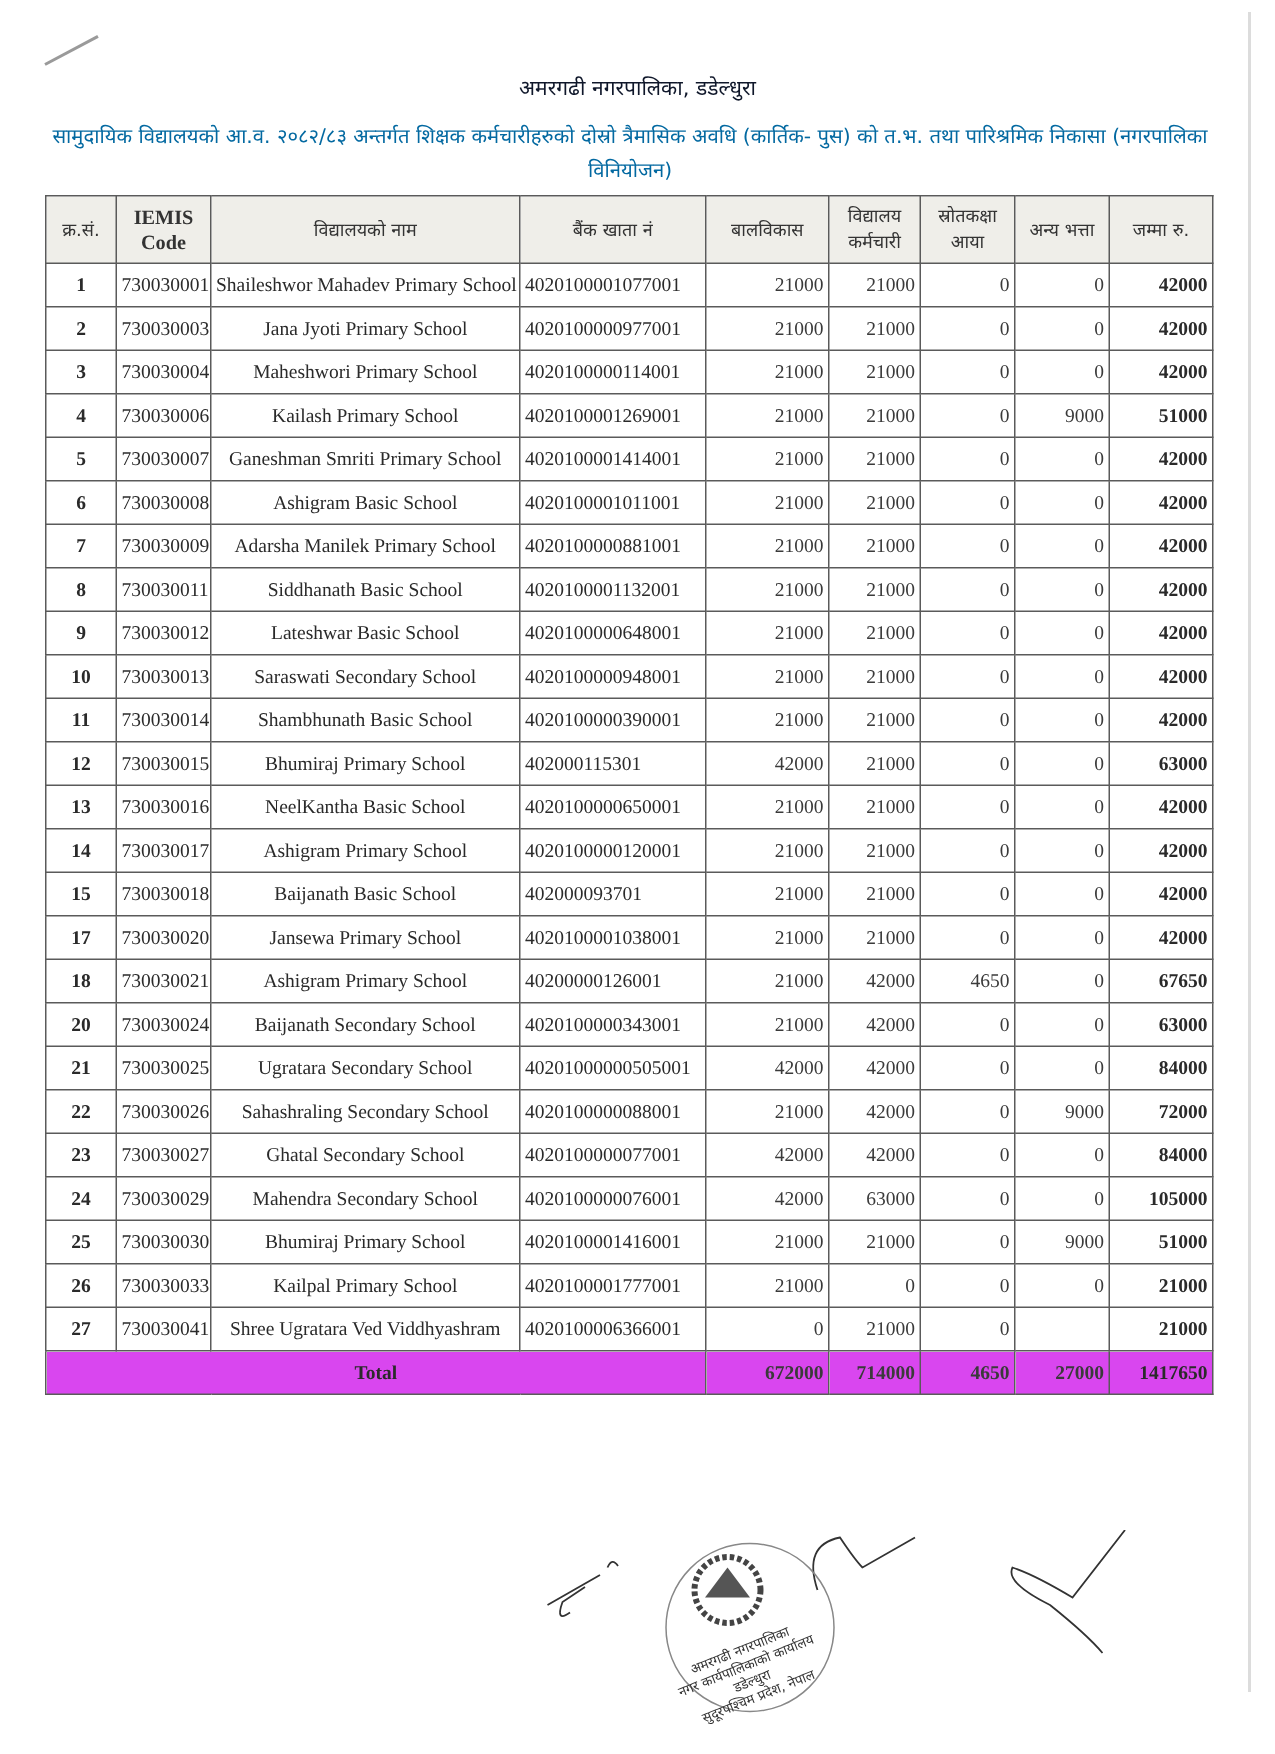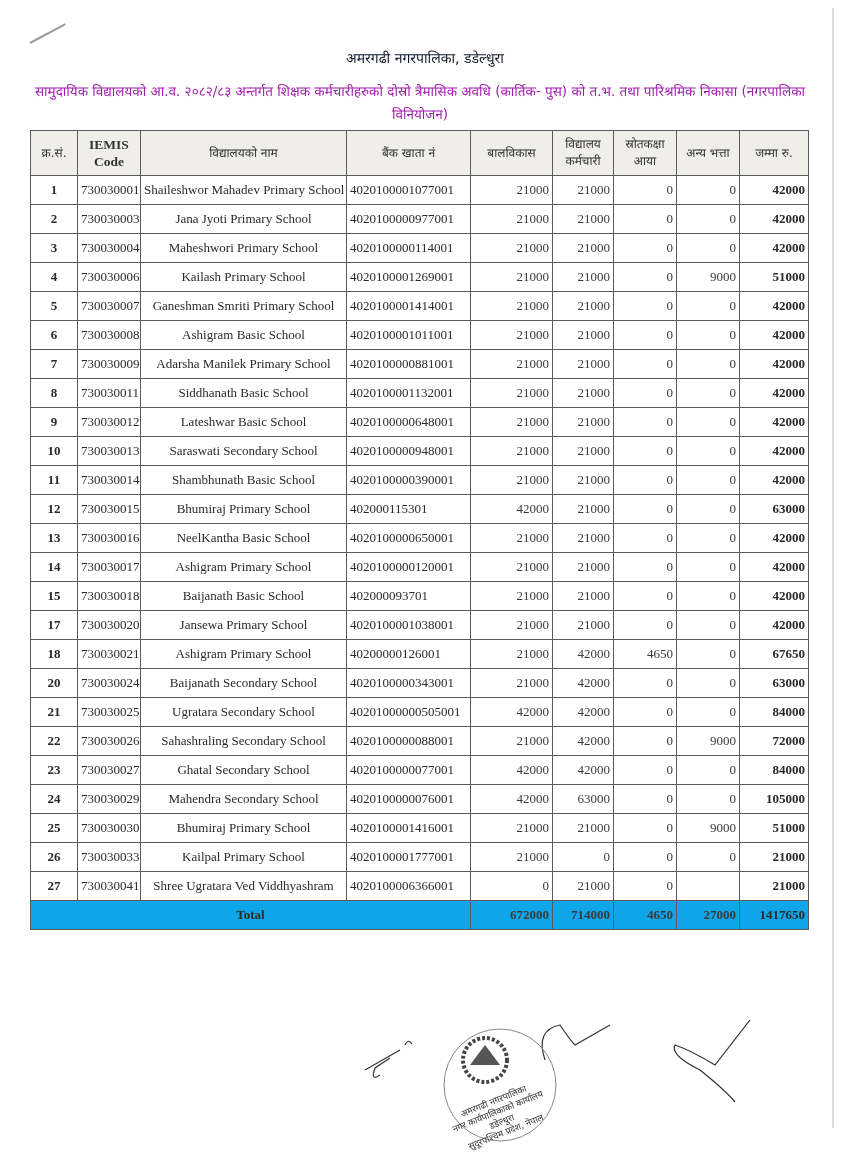--- a/index.html
+++ b/index.html
@@ -45,21 +45,21 @@
     }
     .doc-subtitle {
       position: absolute;
       left: 30px;
       width: 780px;
       top: 80px;
       text-align: center;
       font-family: "DejaVu Sans", sans-serif;
       font-size: 13.5px;
       line-height: 23px;
-      color: #a21caf;
+      color: #0369a1;
     }
     table.payroll {
       position: absolute;
       left: 30px;
       top: 130px;
       width: 778px;
       border-collapse: collapse;
       table-layout: fixed;
     }
     table.payroll th, table.payroll td {
@@ -85,21 +85,21 @@
       font-weight: bold;
       font-size: 13.5px;
     }
     td.sn { text-align: center; font-weight: bold; }
     td.code { text-align: left; padding-left: 2px; }
     td.name { text-align: center; padding-left: 3px; }
     td.bank { text-align: left; padding-left: 2px; font-family: Liberation Serif, serif; }
     td.num { text-align: right; padding-right: 2px; color: #3a3a3a; }
     td.total { text-align: right; font-weight: bold; padding-right: 3px; }
     tr.total-row td {
-      background: #0ea5e9;
+      background: #d946ef;
       font-weight: bold;
       height: 28px;
     }
     tr.total-row td.total-label { text-align: center; }
     .signatures {
       position: absolute;
       left: 360px;
       top: 1020px;
       width: 490px;
       height: 149px;

